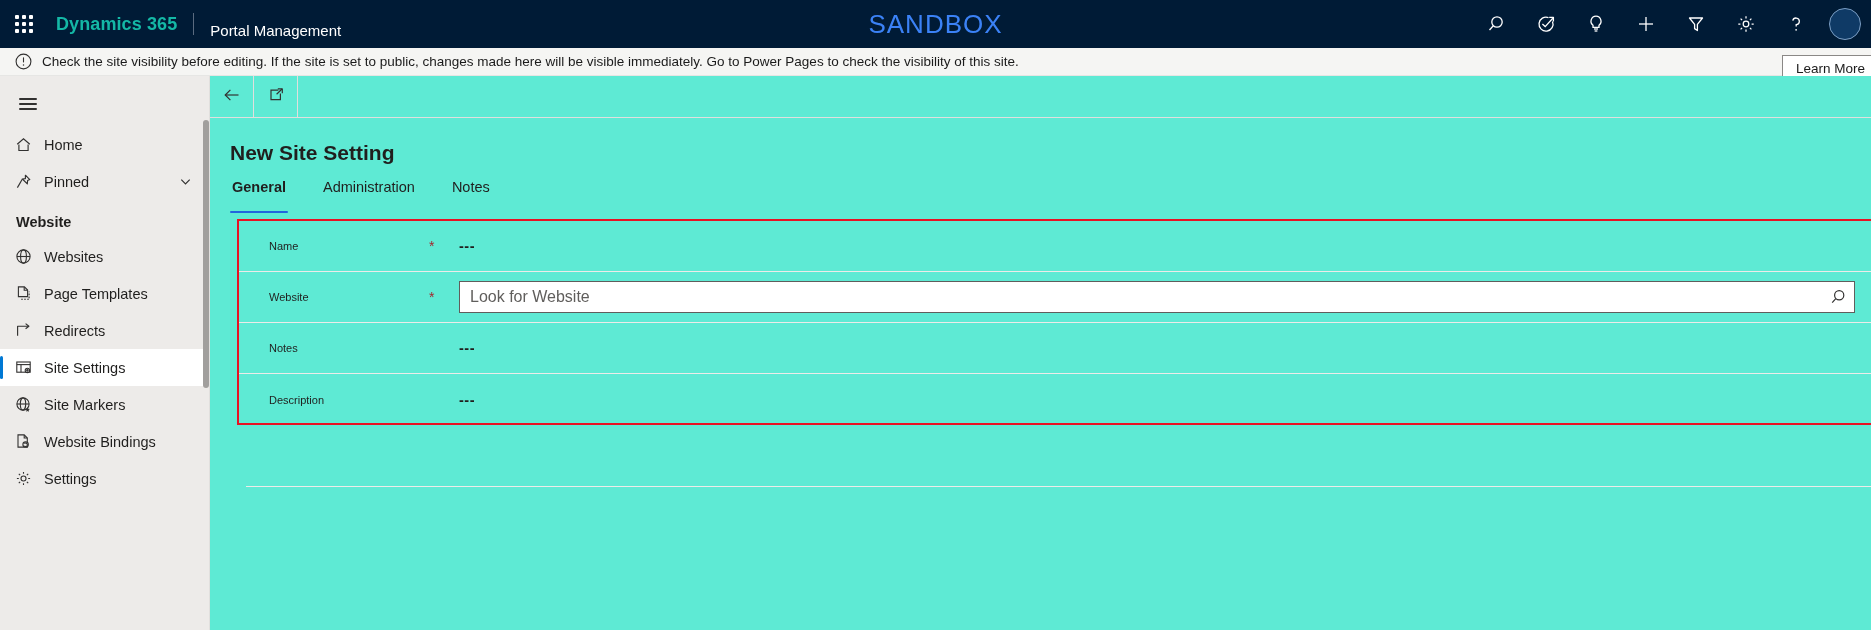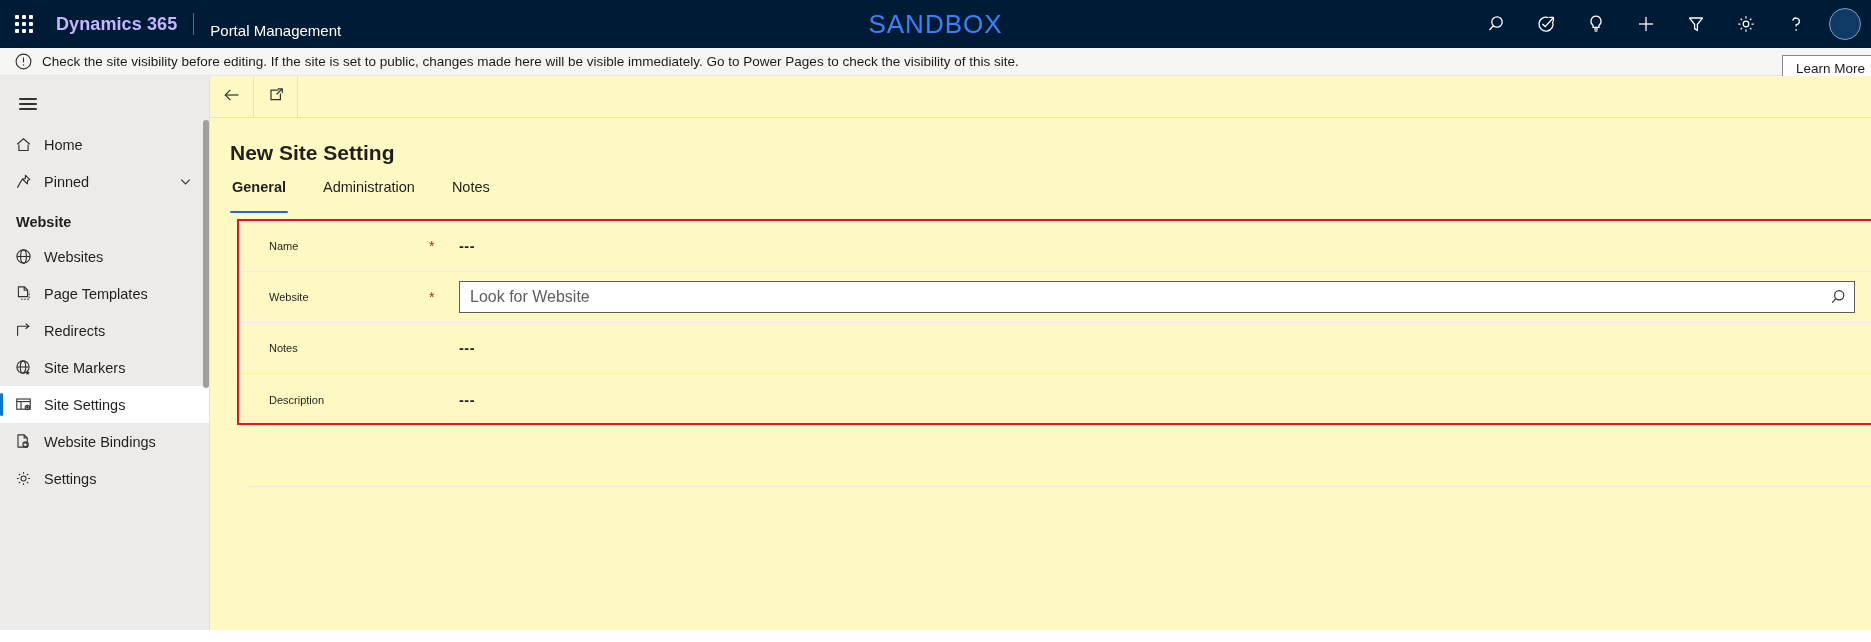--- a/index.html
+++ b/index.html
@@ -22,21 +22,21 @@
     cursor: pointer;
   }
   .waffle-grid {
     display: grid;
     grid-template-columns: repeat(3, 4px);
     grid-template-rows: repeat(3, 4px);
     gap: 3px;
   }
   .waffle-grid i { width: 4px; height: 4px; background: #fff; border-radius: 1px; display: block; }
   .brand {
-    color: #c4b5fd; font-size: 18px; font-weight: bold;
+    color: #14b8a6; font-size: 18px; font-weight: bold;
     margin-left: 8px; letter-spacing: .1px;
     white-space: nowrap;
   }
   .brand-sep {
     width: 1px; height: 22px; background: #5a6b80;
     margin: 0 16px;
   }
   .app-name { color: #fff; font-size: 15px; white-space: nowrap; margin-top: 12px; }
   .sandbox {
     position: absolute; left: 0; right: 0; top: 0; bottom: 0;
@@ -130,21 +130,21 @@
   .scrollbar {
     position: absolute; right: 0px; top: 22px;
     width: 6px; height: 268px; background: #a19f9d; border-radius: 3px;
   }
   .scrolltrack {
     position: absolute; right: 0px; top: 22px;
     width: 6px; height: 532px; background: transparent;
   }
 
   
-  .main { flex: 1; background: #fef9c3; position: relative; overflow: hidden; }
+  .main { flex: 1; background: #5eead4; position: relative; overflow: hidden; }
   .cmdbar {
     height: 42px; border-bottom: 1px solid #e1dfdd;
     display: flex; align-items: stretch;
   }
   .cmdbtn {
     width: 44px; display: flex; align-items: center; justify-content: center;
     border-right: 1px solid #e1dfdd; cursor: pointer;
   }
   .cmdrest { flex: 1; }
 
@@ -373,43 +373,43 @@
     <div class="navitem">
       <span class="nicon">
         <svg width="19" height="19" viewBox="0 0 19 19" fill="none" stroke="#323130" stroke-width="1.15">
           <polyline points="3.6,14.8 3.6,5.2 14.2,5.2" stroke-linejoin="round"></polyline>
           <polyline points="11.6,2.6 14.9,5.2 11.6,7.8" stroke-linejoin="round"></polyline>
         </svg>
       </span>
       <span class="nlabel">Redirects</span>
     </div>
 
-    <div class="navitem">
-      <span class="nicon">
-        <svg width="19" height="19" viewBox="0 0 19 19" fill="none" stroke="#323130" stroke-width="1.1">
-          <circle cx="9" cy="9" r="6.1"></circle>
-            <ellipse cx="9" cy="9" rx="2.7" ry="6.1"></ellipse>
-          <line x1="2.9" y1="9" x2="15.1" y2="9"></line>
-          <path d="M13.6 12.3l.7 1.5 1.6.2-1.2 1.1.3 1.6-1.4-.8-1.4.8.3-1.6-1.2-1.1 1.6-.2z" fill="#323130" stroke="none"></path>
-        </svg>
-      </span>
-      <span class="nlabel">Site Markers</span>
-    </div>
-
     <div class="navitem selected">
       <span class="nicon">
         <svg width="19" height="19" viewBox="0 0 19 19" fill="none" stroke="#323130" stroke-width="1.1">
           <rect x="2.8" y="4.0" width="13.4" height="10.2"></rect>
           <line x1="2.8" y1="6.6" x2="16.2" y2="6.6"></line>
           <line x1="7.0" y1="6.6" x2="7.0" y2="14.2"></line>
           <circle cx="13.4" cy="12.4" r="2.2" fill="#fff"></circle>
           <circle cx="13.4" cy="12.4" r="0.75"></circle>
         </svg>
       </span>
       <span class="nlabel">Site Settings</span>
+    </div>
+
+    <div class="navitem">
+      <span class="nicon">
+        <svg width="19" height="19" viewBox="0 0 19 19" fill="none" stroke="#323130" stroke-width="1.1">
+          <circle cx="9" cy="9" r="6.1"></circle>
+            <ellipse cx="9" cy="9" rx="2.7" ry="6.1"></ellipse>
+          <line x1="2.9" y1="9" x2="15.1" y2="9"></line>
+          <path d="M13.6 12.3l.7 1.5 1.6.2-1.2 1.1.3 1.6-1.4-.8-1.4.8.3-1.6-1.2-1.1 1.6-.2z" fill="#323130" stroke="none"></path>
+        </svg>
+      </span>
+      <span class="nlabel">Site Markers</span>
     </div>
 
     <div class="navitem">
       <span class="nicon">
         <svg width="19" height="19" viewBox="0 0 19 19" fill="none" stroke="#323130" stroke-width="1.1">
           <path d="M4.0 2.9h6.2l3.1 3.1v9.1H4.0z"></path>
           <polyline points="10.2,2.9 10.2,6.0 13.3,6.0"></polyline>
           <circle cx="11.6" cy="12.6" r="2.7" fill="#edebe9"></circle>
           <path d="M10.4 11.6a1.7 1.7 0 1 1-.1 2.2"></path>
         </svg>

